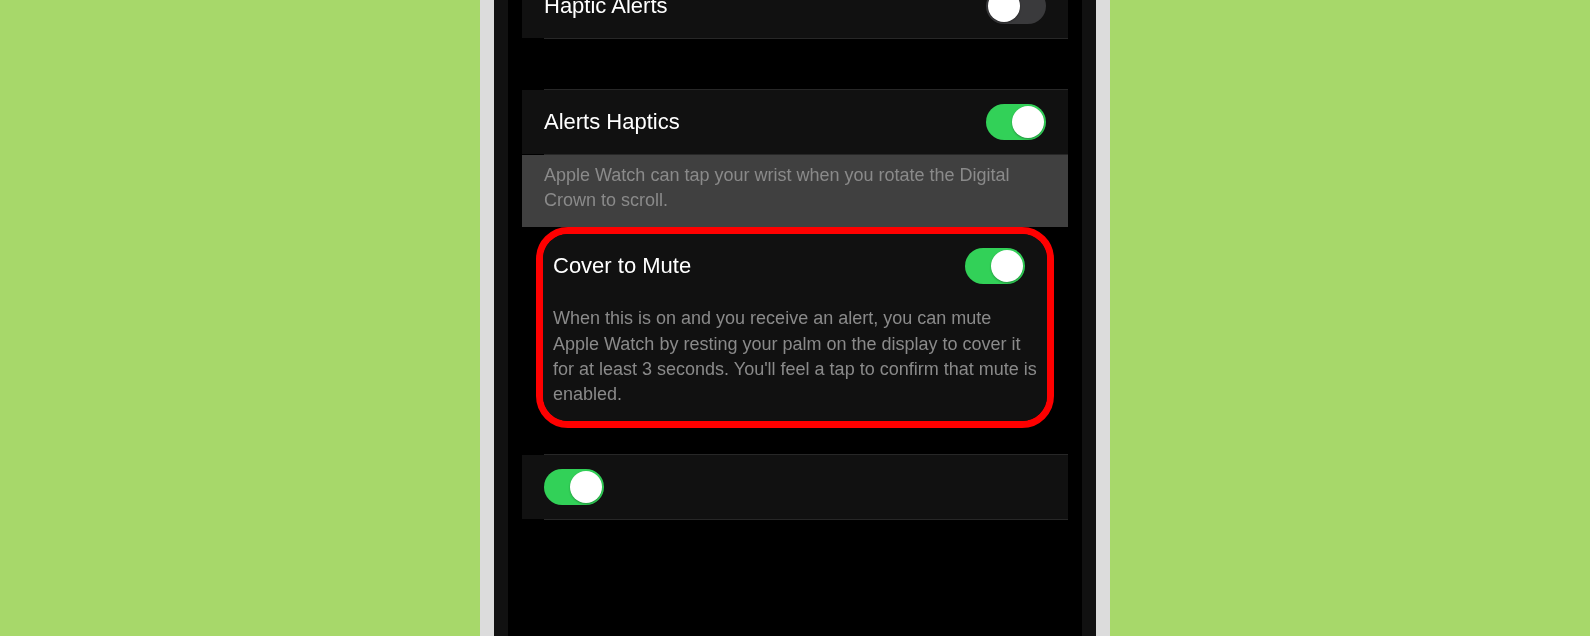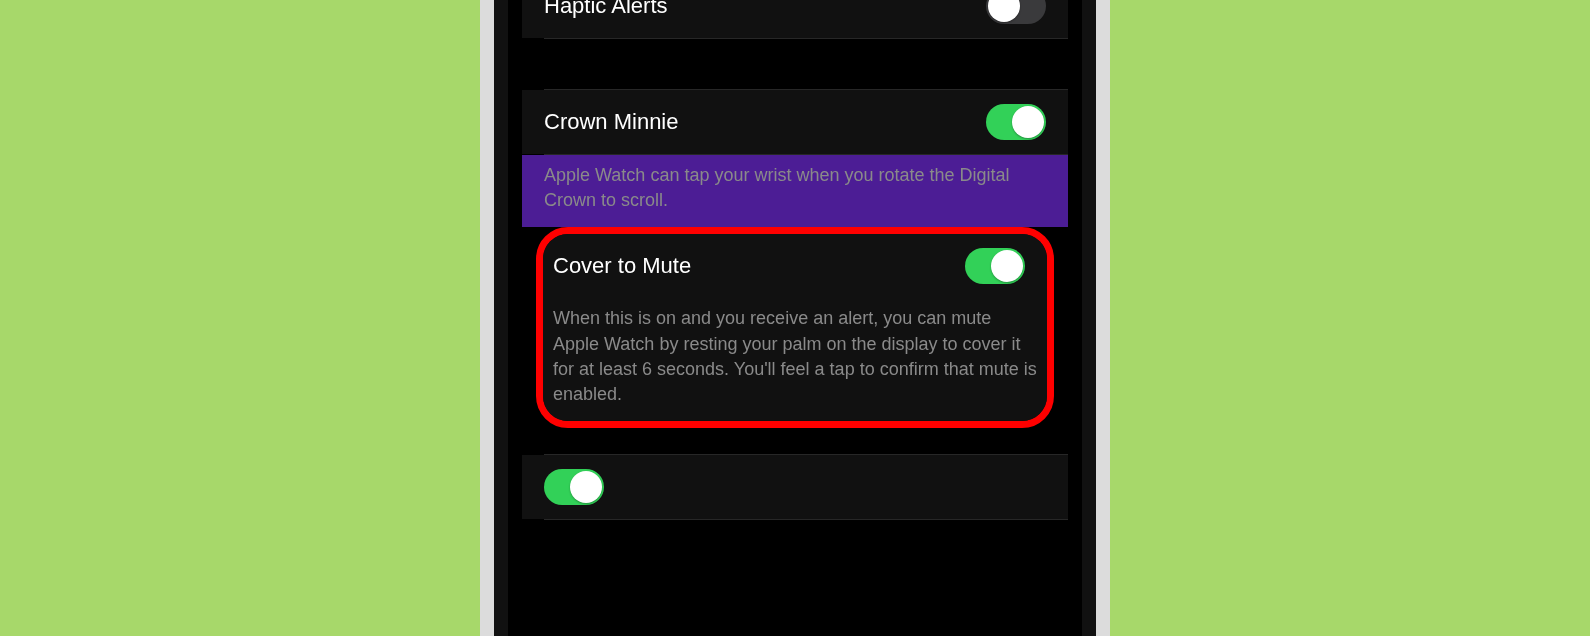--- a/index.html
+++ b/index.html
@@ -61,21 +61,21 @@
       height: 26px;
       background: #000;
     }
     .desc {
       color: #8a8a8a;
       font-size: 18px;
       line-height: 1.4;
       padding: 8px 22px 14px 22px;
       background: #111;
     }
-    .desc.darkbg { background:#4c1d95; }
+    .desc.darkbg { background:#404040; }
     
     .toggle {
       width: 60px;
       height: 36px;
       border-radius: 18px;
       position: relative;
       flex-shrink: 0;
     }
     .toggle .knob {
       position: absolute;
@@ -117,36 +117,36 @@
         <div class="toggle off">
           <div class="knob"></div>
         </div>
       </div>
       <div class="divider"></div>
 
       <div class="section-gap"></div>
 
       <div class="divider"></div>
       <div class="row">
-        <span class="row-label">Crown Minnie</span>
+        <span class="row-label">Alerts Haptics</span>
         <div class="toggle on">
           <div class="knob"></div>
         </div>
       </div>
       <div class="divider"></div>
       <div class="desc darkbg">Apple Watch can tap your wrist when you rotate the Digital Crown to scroll.</div>
 
       <div class="callout">
         <div class="row">
           <span class="row-label">Cover to Mute</span>
           <div class="toggle on">
             <div class="knob"></div>
           </div>
         </div>
-        <div class="desc">When this is on and you receive an alert, you can mute Apple Watch by resting your palm on the display to cover it for at least 6 seconds. You'll feel a tap to confirm that mute is enabled.</div>
+        <div class="desc">When this is on and you receive an alert, you can mute Apple Watch by resting your palm on the display to cover it for at least 3 seconds. You'll feel a tap to confirm that mute is enabled.</div>
       </div>
 
       <div class="small-gap"></div>
 
       <div class="divider"></div>
       <div class="row">
         <div class="toggle on">
           <div class="knob"></div>
         </div>
       </div>

